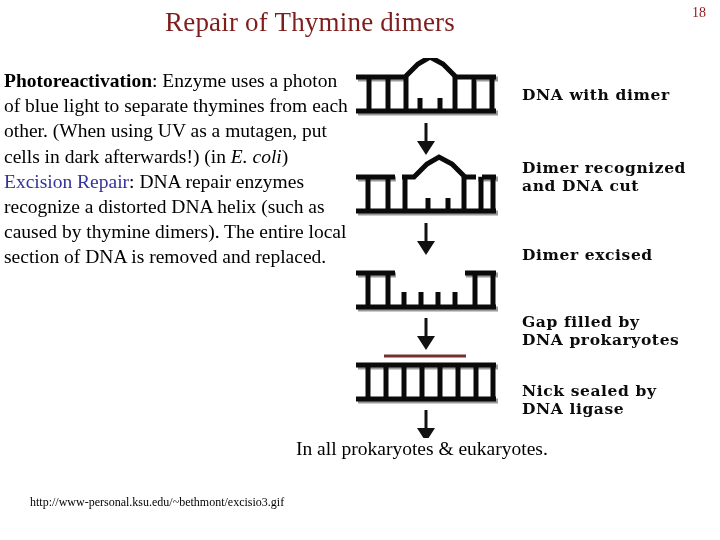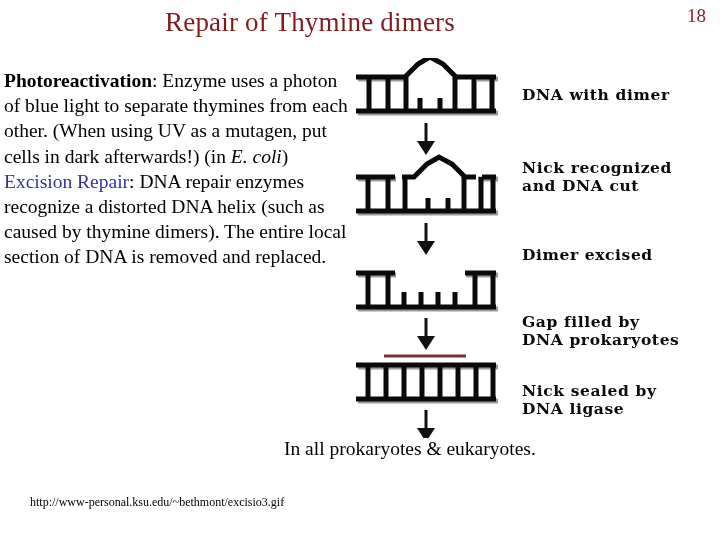--- a/index.html
+++ b/index.html
@@ -14,21 +14,21 @@
     overflow: hidden;
     font-family: "Liberation Serif", "DejaVu Serif", serif;
     color: #000000;
   }
 
   
   .slide-number {
     position: absolute;
     top: 6px;
     right: 14px;
-    font-size: 19px;
+    font-size: 14px;
     color: #8c1a1a;
     font-family: "Liberation Serif", "DejaVu Serif", serif;
     line-height: 1;
   }
 
   
   .slide-title {
     position: absolute;
     top: 8px;
     left: 0;
@@ -50,21 +50,21 @@
     line-height: 25.2px;
     color: #000000;
   }
   .body-text .bold-black { font-weight: bold; }
   .body-text .bold-blue  { font-weight: normal; color: #33339a; }
   .body-text .ital       { font-style: italic; }
 
   
   .prok-line {
     position: absolute;
-    left: 284px;
+    left: 296px;
     top: 436px;
     font-size: 19.5px;
     line-height: 25px;
     white-space: nowrap;
     text-align: center;
   }
   .source-url {
     position: absolute;
     left: 30px;
     top: 492px;
@@ -254,19 +254,19 @@
         <line x1="110" y1="19" x2="110" y2="53"></line>
         <line x1="128" y1="19" x2="128" y2="53"></line>
         <line x1="145" y1="19" x2="145" y2="53"></line>
       </g>
     </g>
 
   </svg>
 </div>
 
 <div class="stage-label lbl-1">DNA  with  dimer</div>
-<div class="stage-label lbl-2">Nick recognized
+<div class="stage-label lbl-2">Dimer recognized
 and DNA cut</div>
 <div class="stage-label lbl-3">Dimer excised</div>
 <div class="stage-label lbl-4">Gap filled by
 DNA prokaryotes</div>
 <div class="stage-label lbl-5">Nick sealed by
 DNA ligase</div>
 
 </body></html>

